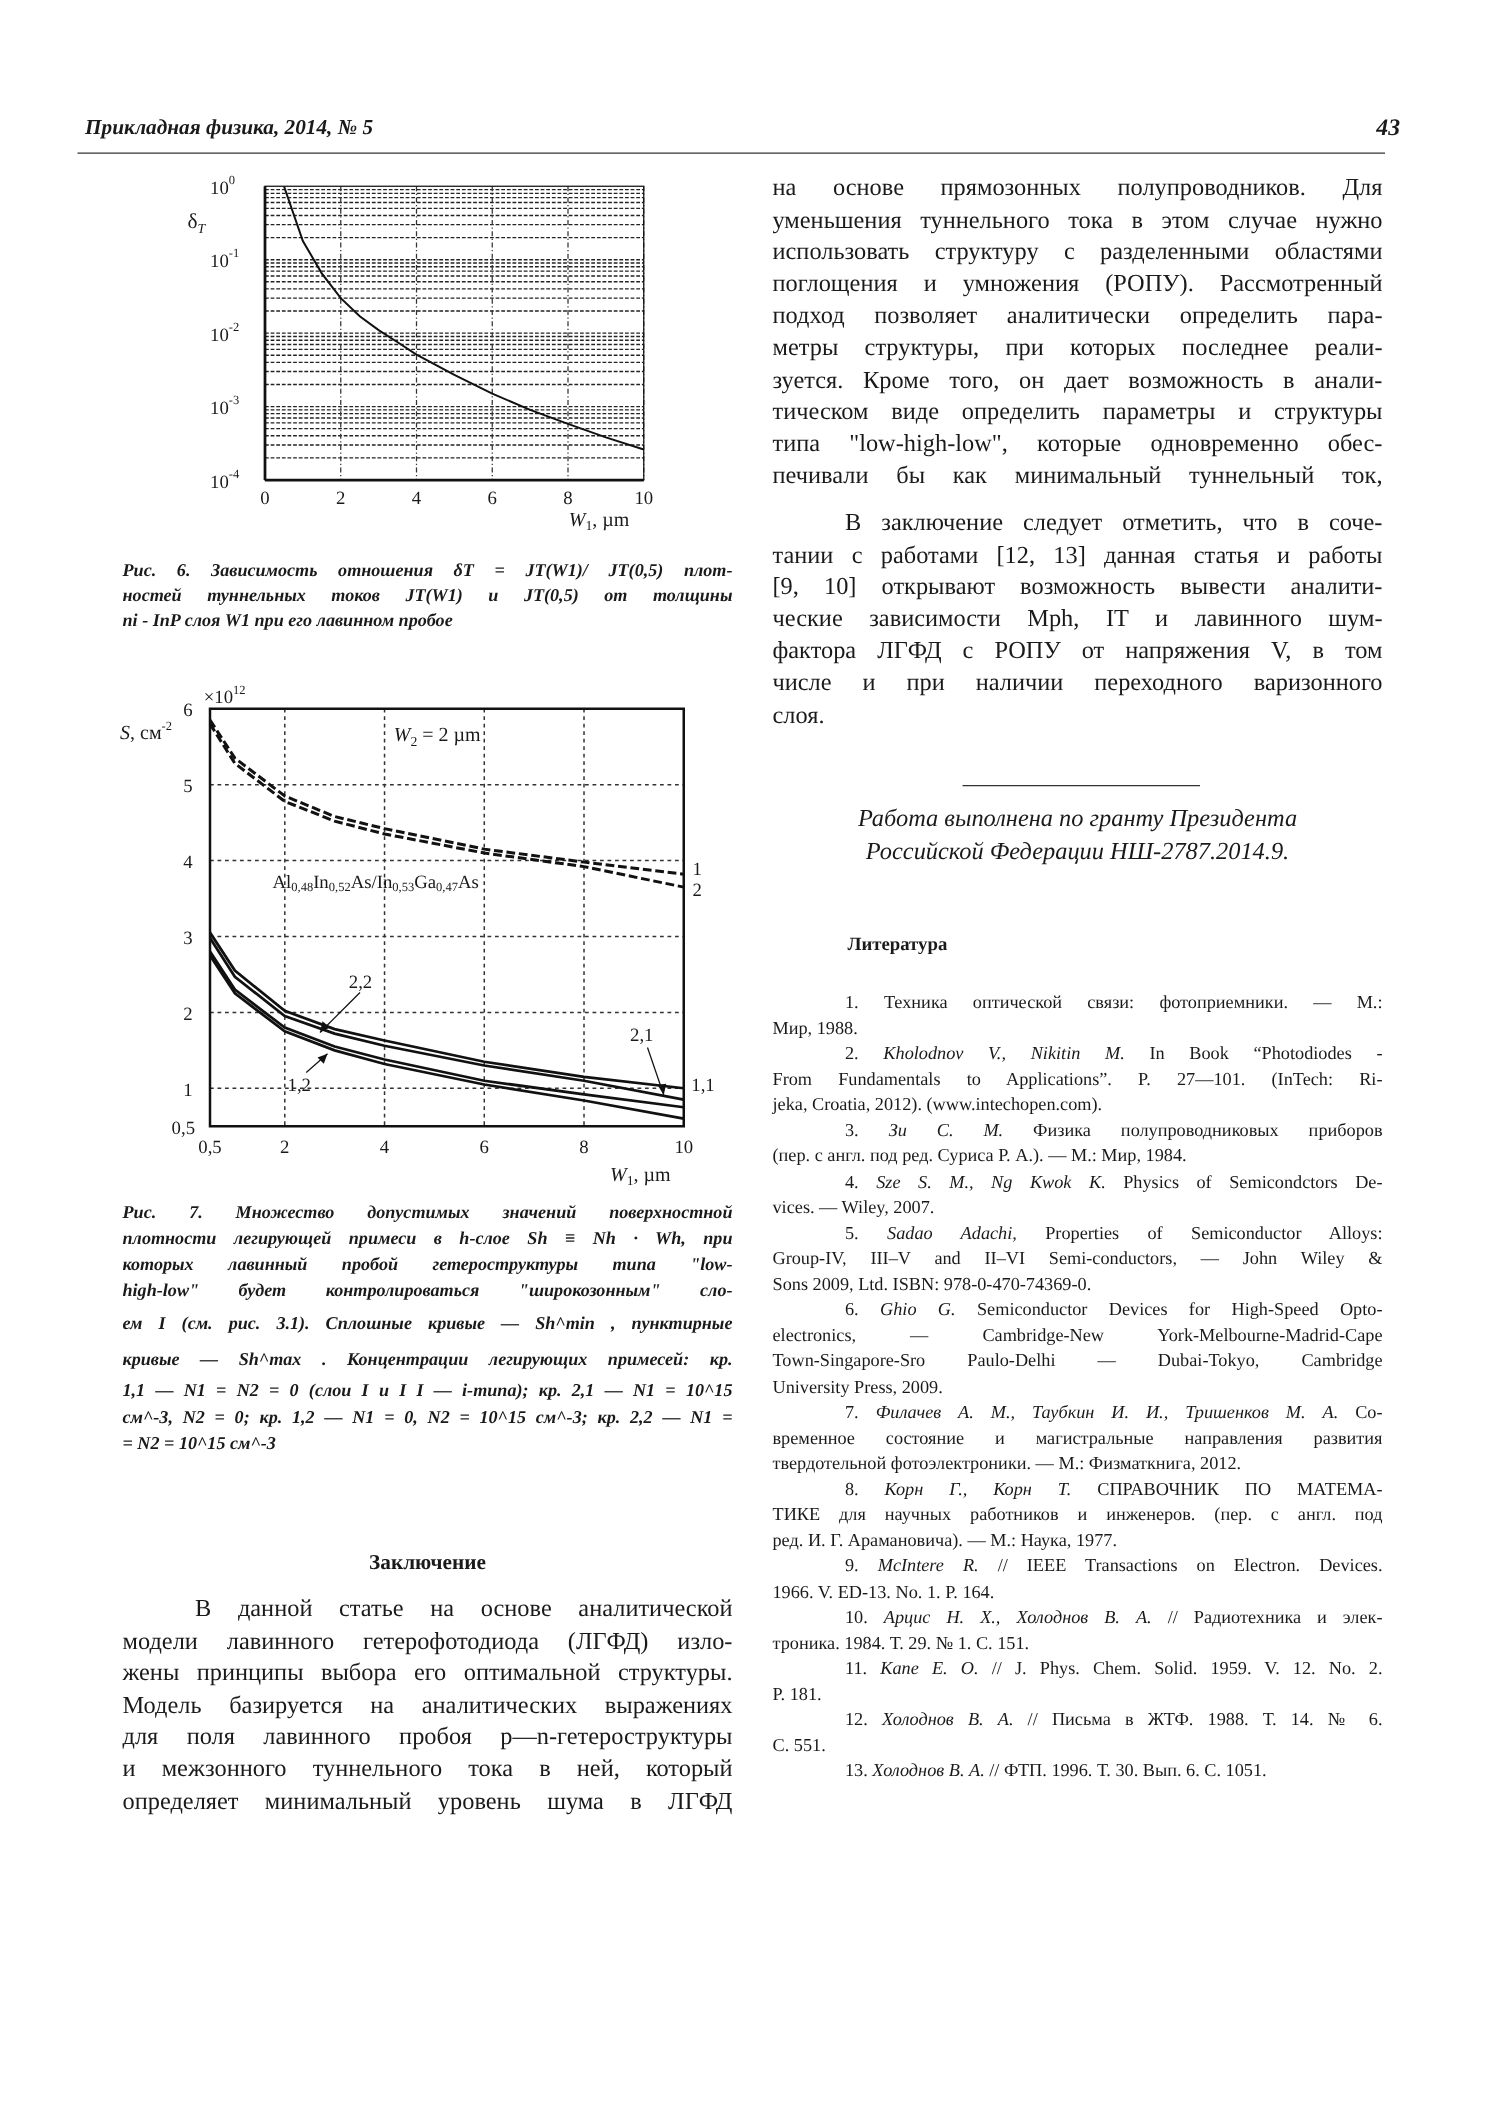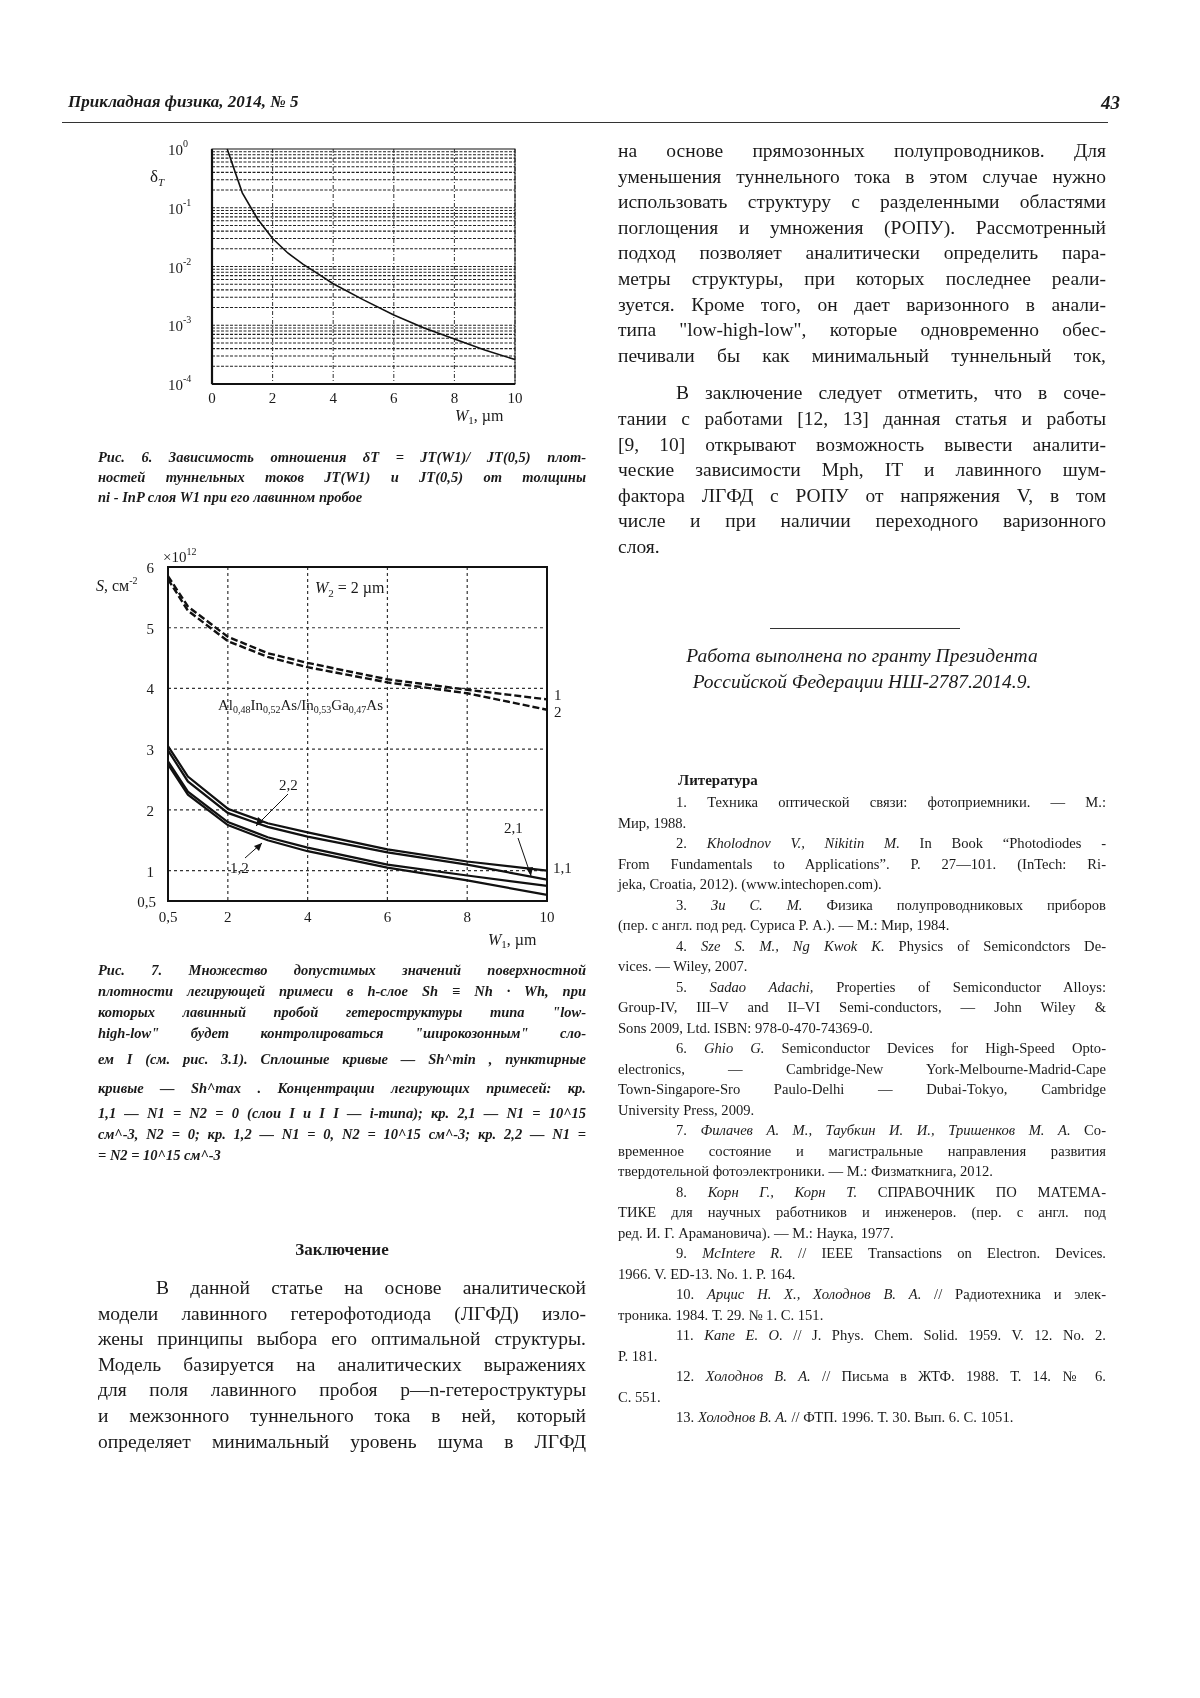--- a/index.html
+++ b/index.html
@@ -20,21 +20,21 @@
   .section-title { left:98px; top:1240px; width:488px; text-align:center; font-size:17px; font-weight:bold; }
   .body-text { font-size:19.5px; line-height:25.6px; }
   .body-text .l { display:block; text-align:justify; text-align-last:justify; white-space:nowrap; }
   .body-text .l.last { text-align-last:left; }
   .body-text .ind { padding-left:58px;margin-top:12px; }
   .left-body { left:98px; top:1263px; width:488px; }
   .right-body { left:618px; top:138px; width:488px; }
 
   .sep { left:770px; top:628px; width:190px; height:1px; background:#333; }
   .grant { left:618px; top:643px; width:488px; text-align:center; font-size:19.5px; font-style:italic; line-height:26px; }
-  .lit-title { left:678px; top:748px; font-size:15px; font-weight:bold;margin-top:24px; }
+  .lit-title { left:678px; top:748px; font-size:15px; font-weight:bold; }
   .refs { left:618px; top:792px; width:488px; font-size:14.6px; line-height:20.5px; }
   .refs .l { display:block; text-align:justify; text-align-last:justify; white-space:nowrap; }
   .refs .l.last { text-align-last:left; }
   .refs .ind { padding-left:58px; }
   .refs i { font-style:italic; }
 </style>
 </head>
 <body>
 
 <div class="abs header-title">Прикладная физика, 2014, № 5</div>
@@ -194,21 +194,22 @@
   <span class="l">определяет минимальный уровень шума в ЛГФД</span>
 </div>
 
 <div class="abs body-text right-body">
   <span class="l">на основе прямозонных полупроводников. Для</span>
   <span class="l">уменьшения туннельного тока в этом случае нужно</span>
   <span class="l">использовать структуру с разделенными областями</span>
   <span class="l">поглощения и умножения (РОПУ). Рассмотренный</span>
   <span class="l">подход позволяет аналитически определить пара-</span>
   <span class="l">метры структуры, при которых последнее реали-</span>
-  <span class="l">зуется. Кроме того, он дает варизонного в анали-</span>
+  <span class="l">зуется. Кроме того, он дает возможность в анали-</span>
+  <span class="l">тическом виде определить параметры и структуры</span>
   <span class="l">типа "low-high-low", которые одновременно обес-</span>
   <span class="l">печивали бы как минимальный туннельный ток,</span>
   <span class="l ind">В заключение следует отметить, что в соче-</span>
   <span class="l">тании с работами [12, 13] данная статья и работы</span>
   <span class="l">[9, 10] открывают возможность вывести аналити-</span>
   <span class="l">ческие зависимости Mph, IT и лавинного шум-</span>
   <span class="l">фактора ЛГФД с РОПУ от напряжения V, в том</span>
   <span class="l">числе и при наличии переходного варизонного</span>
   <span class="l last">слоя.</span>
 </div>

